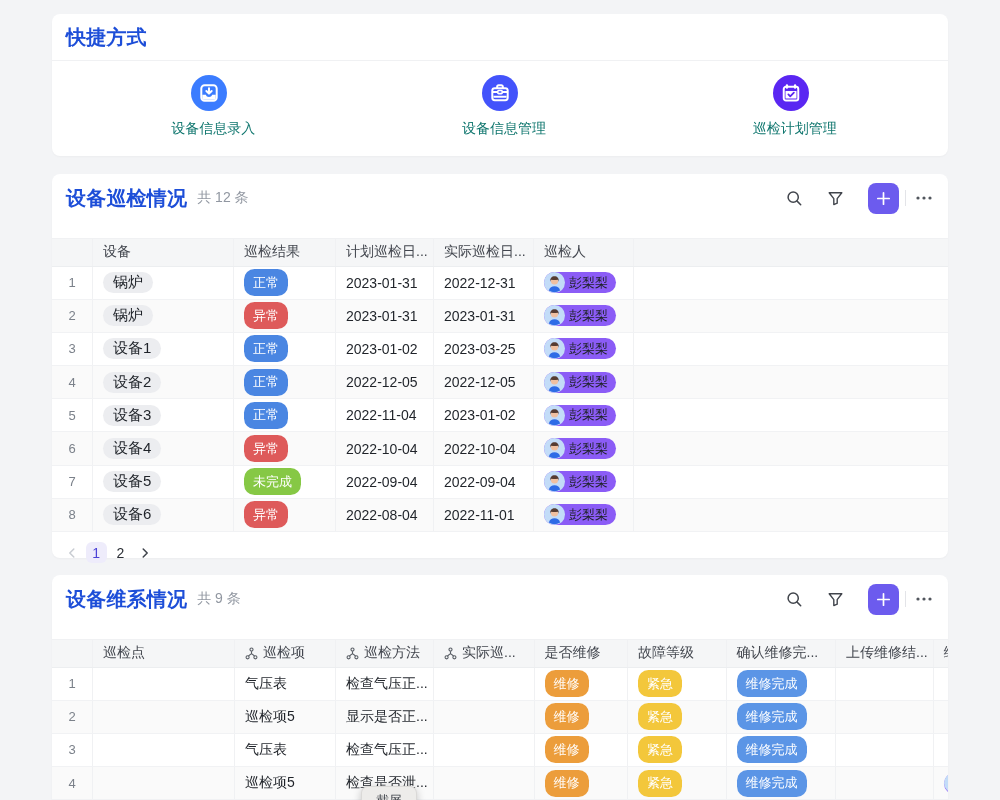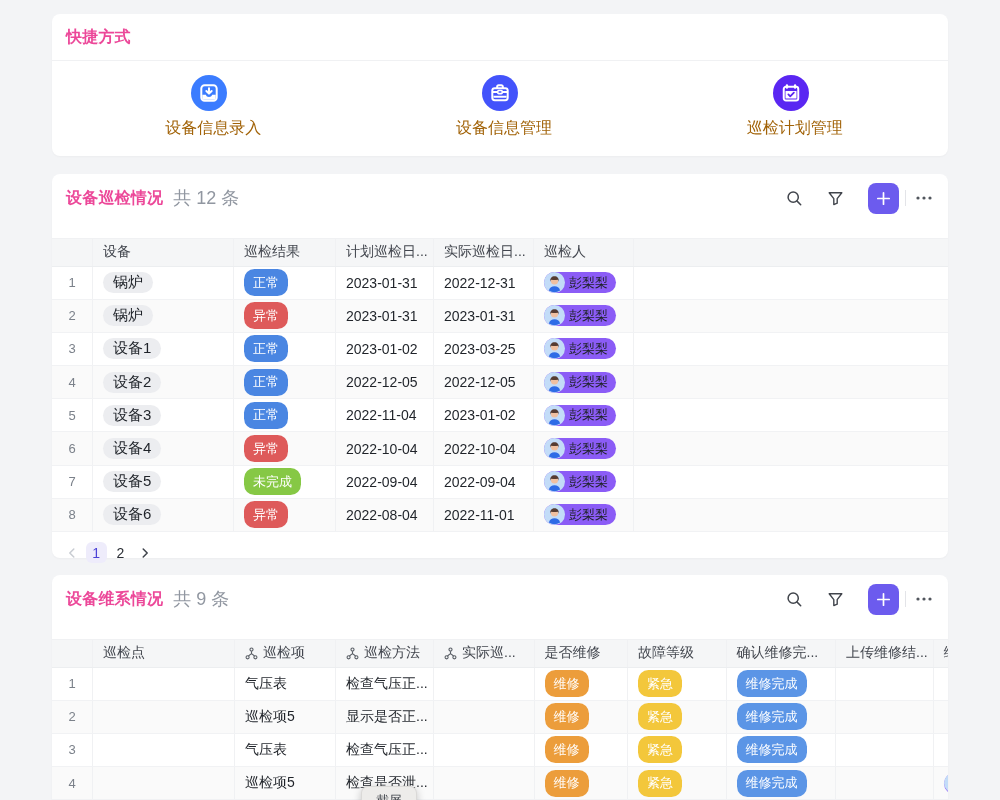--- a/index.html
+++ b/index.html
@@ -17,35 +17,35 @@
   }
   #card-shortcuts { top:14px; height:142px; }
   #card-inspection { top:174px; height:384px; }
   #card-maintenance { top:575px; height:243px; overflow:hidden; }
 
   .card-header {
     height:48px; display:flex; align-items:center;
     padding:0 16px 0 14px; position:relative;
   }
   #card-shortcuts .card-header { height:47px; border-bottom:1px solid #f0f1f3; }
-  .card-title { font-size:16px; font-weight:600; color:#ec4899; letter-spacing:0.2px; }
-  .card-count { font-size:18px; color:#9197a1; margin-left:10px; }
+  .card-title { font-size:20px; font-weight:600; color:#1d4ed8; letter-spacing:0.2px; }
+  .card-count { font-size:14px; color:#9197a1; margin-left:10px; }
 
   
   .shortcut-row { display:flex; padding:0 12px; }
   .shortcut {
     flex:1 1 0; display:flex; flex-direction:column; align-items:center;
     padding-top:14px; cursor:pointer;
   }
   .shortcut-circle {
     width:36px; height:36px; border-radius:50%;
     display:flex; align-items:center; justify-content:center;
   }
   .shortcut-circle svg { display:block; }
-  .shortcut-label { margin-top:8px; font-size:16px; color:#a16207; line-height:18px;margin-left:8px; }
+  .shortcut-label { margin-top:8px; font-size:14px; color:#0f766e; line-height:18px;margin-left:8px; }
 
   
   .toolbar { position:absolute; right:12px; top:0; height:48px; display:flex; align-items:center; }
   .tb-icon { width:17px; height:17px; display:flex; align-items:center; justify-content:center; cursor:pointer; }
   .tb-icon svg { display:block; }
   .tb-search { margin-right:24px; }
   .tb-filter { margin-right:24px; }
   .tb-plus {
     width:31px; height:31px; border-radius:8px; border:none;
     display:flex; align-items:center; justify-content:center; cursor:pointer;

